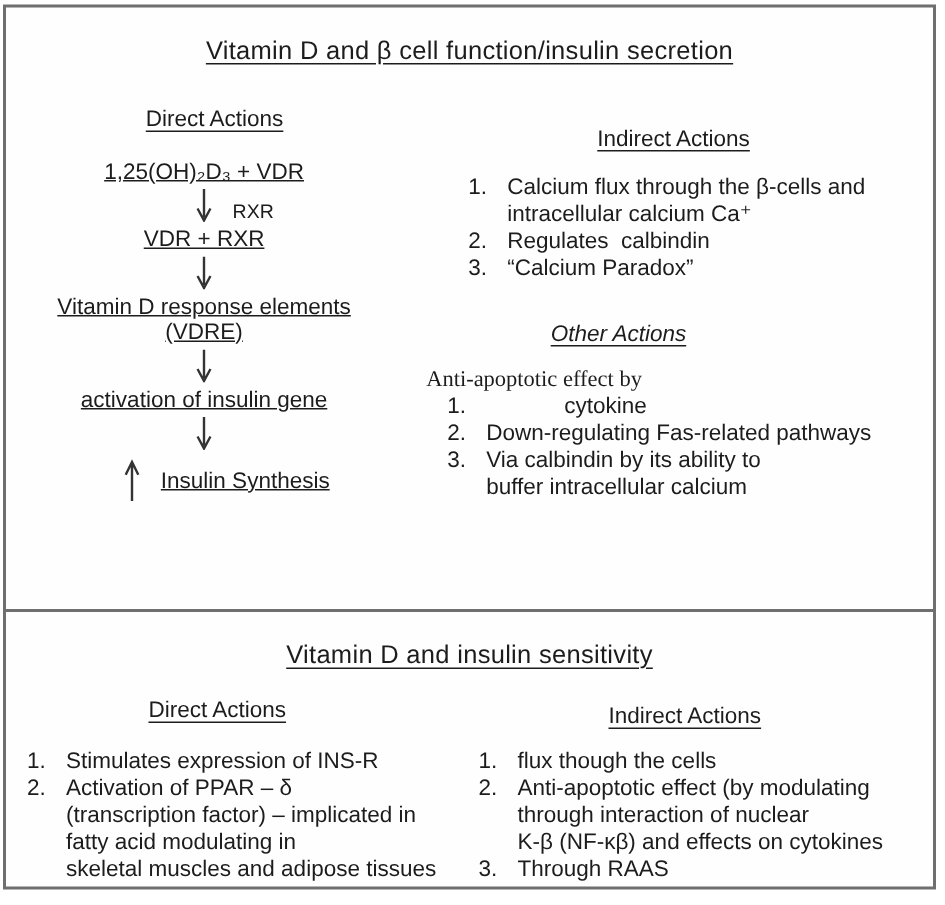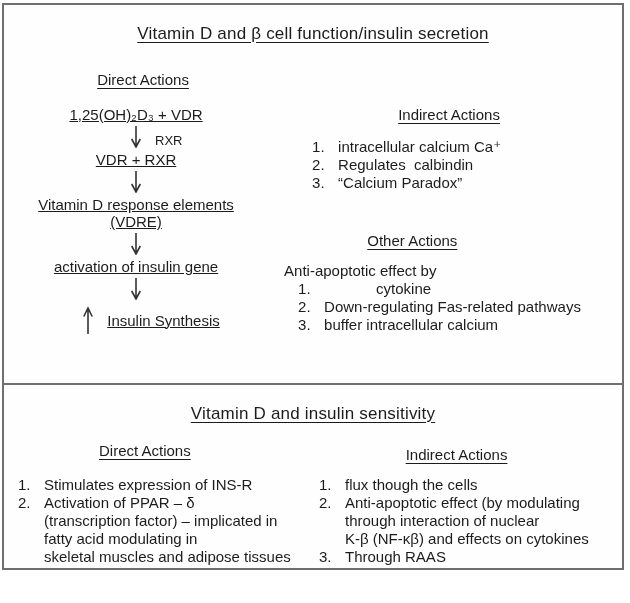--- a/index.html
+++ b/index.html
@@ -7,21 +7,21 @@
     width:630px;height:603px;position:relative;
     background:#ffffff;
     font-family:"Liberation Sans","DejaVu Sans",sans-serif;
     color:#1c1c1c;
   }
   .box{
     position:absolute;left:2px;width:622px;box-sizing:border-box;
     border:2px solid #6f6f6f;background:#fefefe;
   }
   .box1{top:3px;height:465px;}
-  .box2{top:383px;height:187px;}
+  .box2{top:406px;height:187px;}
   .title{
     margin:19px 0 0 0;text-align:center;font-size:17px;font-weight:400;
     letter-spacing:.2px;
   }
   .u{text-decoration:underline;text-underline-offset:3px;}
   .heading{
     margin:0;text-align:center;font-size:15px;font-weight:400;
   }
   .cols{display:flex;align-items:flex-end;}
   
@@ -43,22 +43,22 @@
     margin:3px 0 0 44px;
   }
   .result-row .label{font-size:15px;}
   .list{list-style:none;margin:0;padding:0;font-size:15px;line-height:18px;}
   .list li{display:flex;margin:0;}
   .num{width:26px;flex:0 0 26px;}
   .txt{flex:1;}
   .ln{display:block;white-space:pre;}
   .ln.indent{padding-left:52px;}
   .box1 .indirect-list{margin:15px 0 0 30px;}
-  .box1 .other-heading{margin-top:40px;width:78%;}
-  .box1 .intro{font-size:15px;line-height:18px;margin:13px 0 0 2px;}
+  .box1 .other-heading{margin-top:26px;width:78%;font-style:italic;}
+  .box1 .intro{font-size:15px;line-height:18px;margin:13px 0 0 2px;font-family:Liberation Serif, serif;}
   .box1 .other-list{margin:0 0 0 16px;}
   
   .box2 .cols{margin-top:18px;}
   .box2 .col-left{width:50%;box-sizing:border-box;padding-left:14px;}
   .box2 .col-right{width:50%;box-sizing:border-box;padding-left:6px;padding-right:4px;}
   .box2 .heading{margin-bottom:0;}
   .box2 .col-left .heading{width:86%;}
   .box2 .col-right .heading{width:92%;}
   .box2 .col-left .list{margin-top:17px;}
   .box2 .col-right .list{margin-top:13px;}
@@ -118,20 +118,21 @@
         </div>
       </div>
 
       <div class="col-right">
         <h3 class="heading"><span class="u">Indirect Actions</span></h3>
 
         <ol class="list indirect-list">
           <li>
             <span class="num">1.</span>
             <span class="txt">
+              <span class="ln">Calcium flux through the β-cells and</span>
               <span class="ln">intracellular calcium Ca⁺</span>
             </span>
           </li>
           <li>
             <span class="num">2.</span>
             <span class="txt">
                 <span class="ln">Regulates &nbsp;calbindin</span>
               </span>
           </li>
           <li>
@@ -155,20 +156,21 @@
           </li>
           <li>
             <span class="num">2.</span>
             <span class="txt">
                 <span class="ln">Down-regulating Fas-related pathways</span>
               </span>
           </li>
           <li>
             <span class="num">3.</span>
             <span class="txt">
+              <span class="ln">Via calbindin by its ability to</span>
               <span class="ln">buffer intracellular calcium</span>
             </span>
           </li>
         </ol>
       </div>
     </div>
   </section>
 
   <section class="box box2">
     <h2 class="title"><span class="u">Vitamin D and insulin sensitivity</span></h2>

